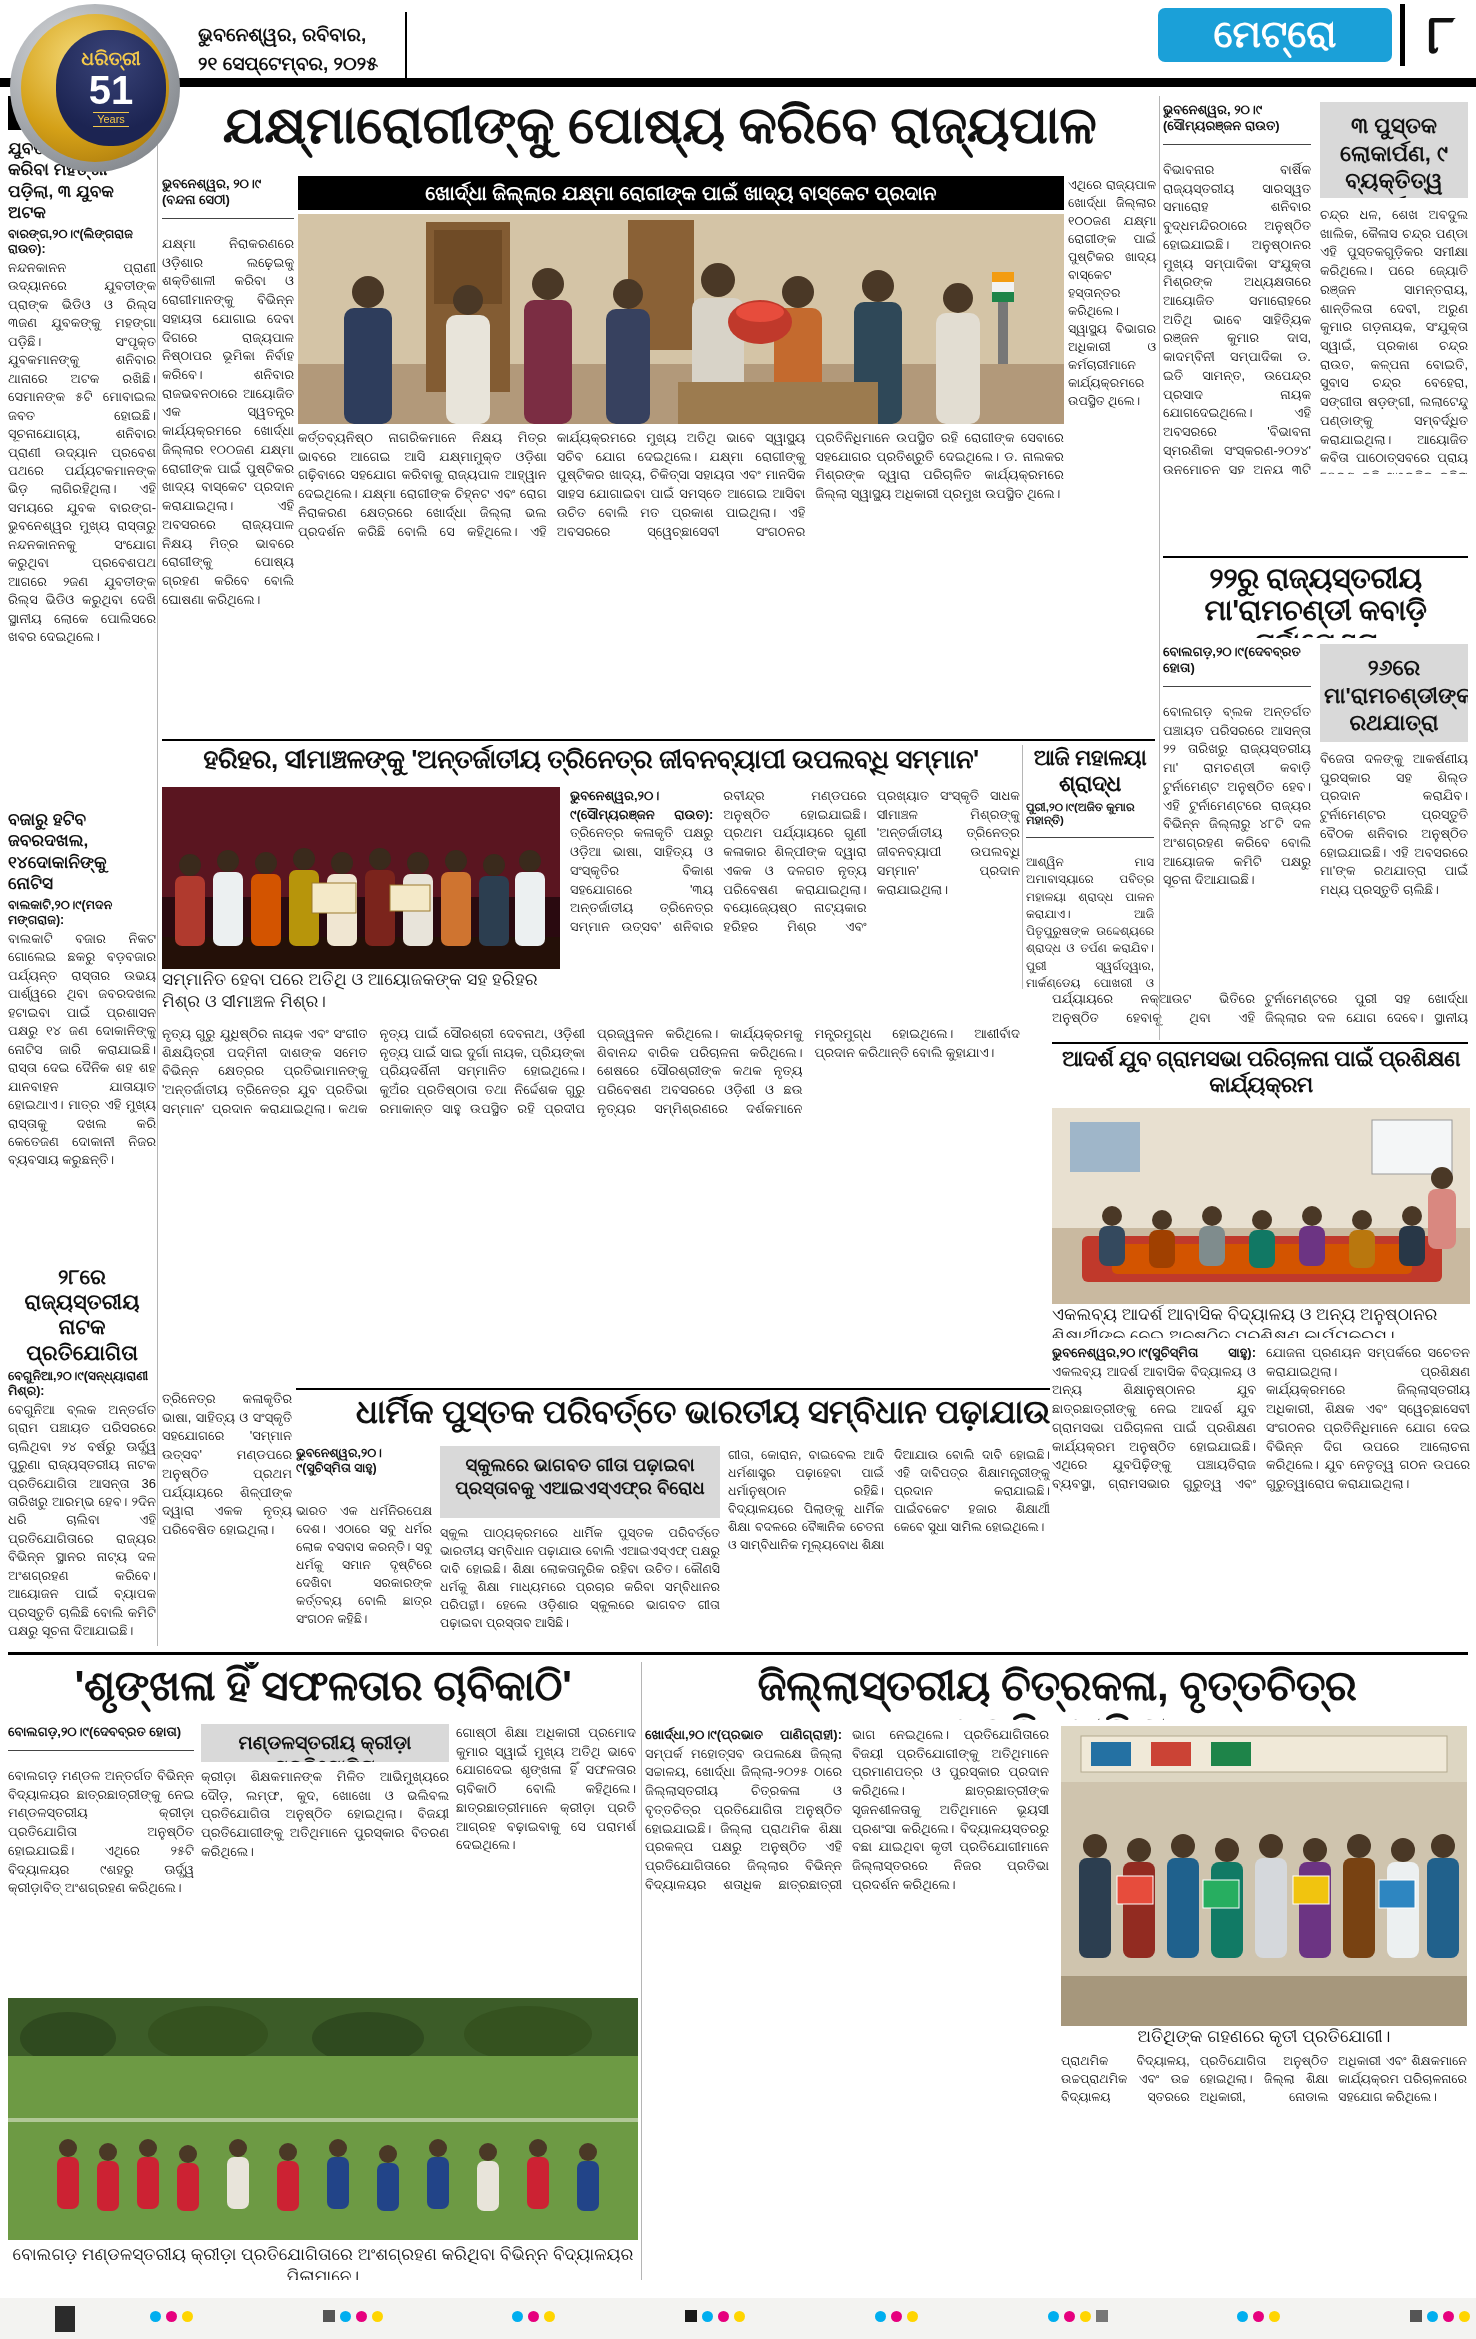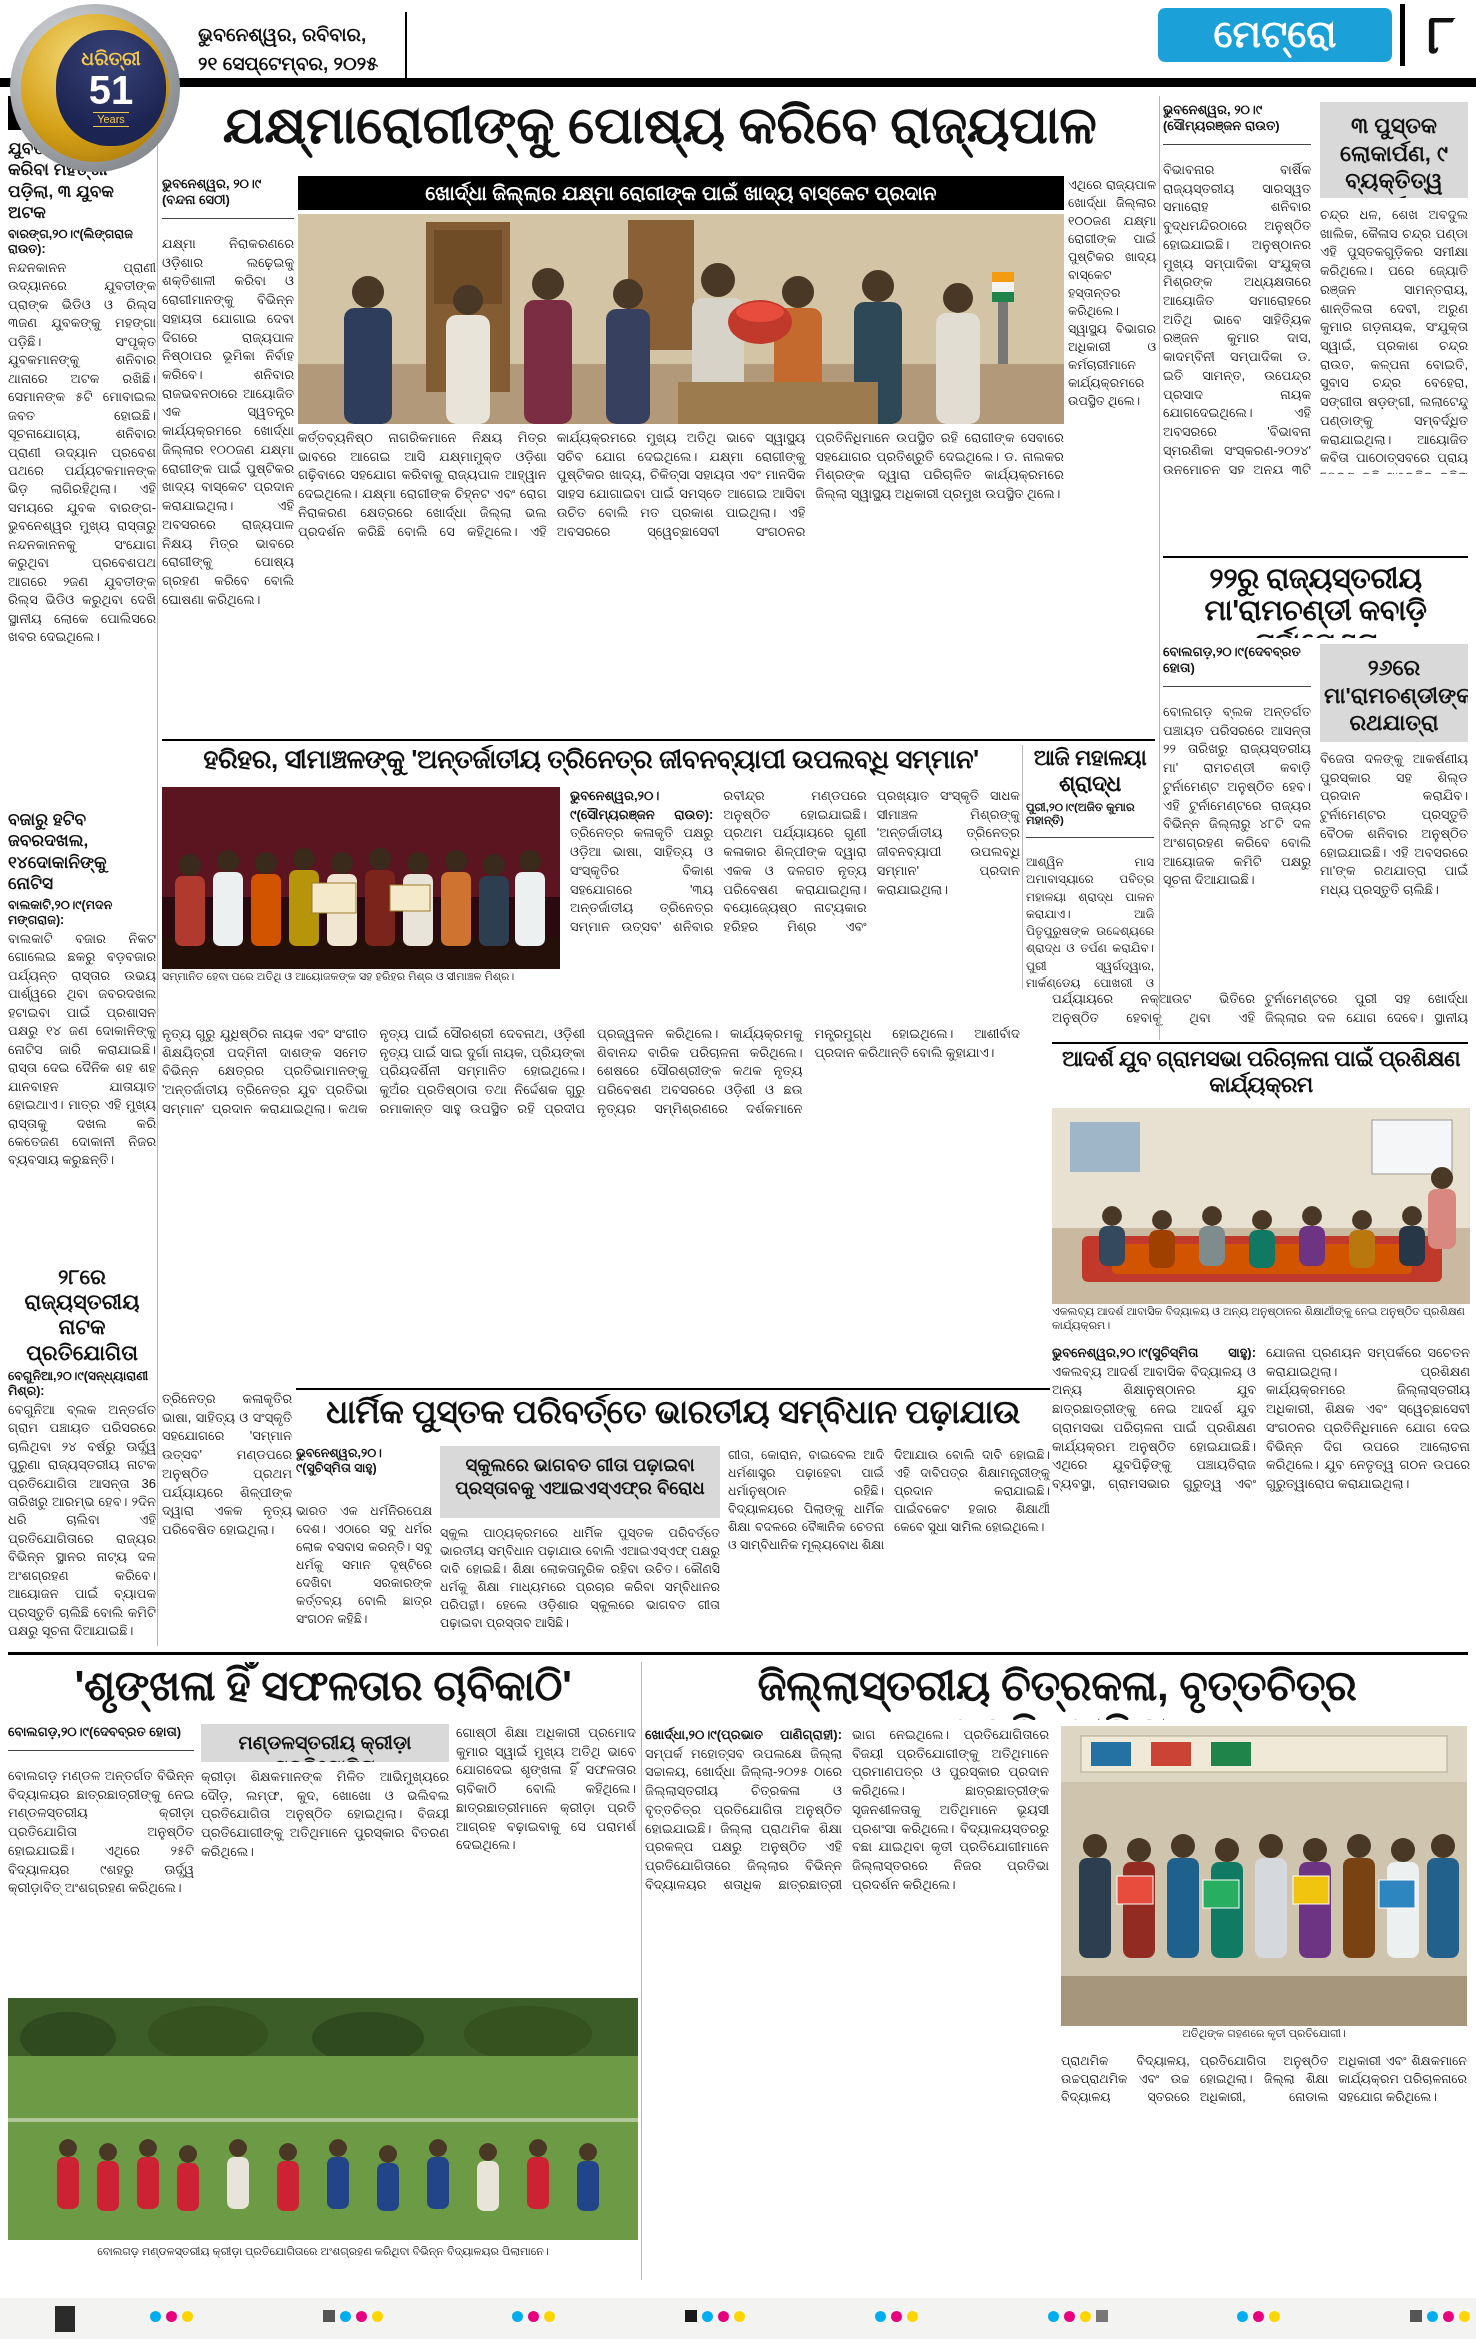--- a/index.html
+++ b/index.html
@@ -28,21 +28,21 @@
   .header-rule{left:0;top:78px;width:1476px;height:9px;background:#000;}
   
   .vline{position:absolute;width:1px;background:#b5b5b5;}
   .hrl{position:absolute;background:#000;}
   .headline{font-weight:bold;line-height:1.12;letter-spacing:-0.5px;overflow:hidden;}
   .dateline{font-weight:bold;font-size:13px;padding-bottom:10px;margin-bottom:16px;}
   .dateline.ul{border-bottom:1.5px solid #444;}
   .body{font-size:13px;line-height:1.44;text-align:justify;overflow:hidden;}
   .graybox{background:#d9d9d9;font-weight:bold;text-align:center;line-height:1.25;overflow:hidden;}
   .strap{background:#000;color:#fff;font-weight:bold;text-align:center;overflow:hidden;}
-  .caption{font-size:11px;line-height:1.3;overflow:hidden;}
+  .caption{font-size:17px;line-height:1.3;overflow:hidden;}
   .photo{position:relative;overflow:hidden;background:#d0c6b2;}
   .inline-dl{font-weight:bold;}
   
   .briefs{left:8px;top:96px;width:148px;height:1552px;overflow:hidden;}
   .briefs-title{background:#000;color:#fff;font-weight:bold;font-size:21px;text-align:center;padding:5px 0;margin-bottom:8px;}
   .brief-head{font-weight:bold;font-size:17px;line-height:1.25;margin-bottom:4px;}
   .brief-head.center{font-size:21px;text-align:center;line-height:1.2;margin-top:16px;}
   .brief-dl{font-weight:bold;font-size:12.5px;margin-bottom:2px;}
   .brief-body{font-size:13px;line-height:1.42;text-align:justify;overflow:hidden;}
   
@@ -67,21 +67,21 @@
   .tri-row{display:grid;grid-template-columns:398px 450px;column-gap:10px;margin-top:6px;}
   .tri-cols4{margin-top:10px;height:336px;font-size:13px;}
   .tri-cont{left:162px;top:1390px;width:130px;height:255px;overflow:hidden;}
   .art-mah{left:1026px;top:745px;width:128px;height:244px;overflow:hidden;}
   .art-mah .headline{font-size:22px;text-align:center;line-height:1.2;height:56px;}
   .art-mah .body{font-size:12px;}
   .art-train{left:1052px;top:1046px;width:418px;height:598px;overflow:hidden;}
   .art-train .headline{font-size:22px;text-align:center;line-height:1.2;height:58px;}
   .train-cols{column-count:2;column-gap:10px;height:286px;margin-top:6px;}
   .art-dhar{left:296px;top:1388px;width:754px;height:258px;overflow:hidden;border-top:2px solid #000;padding-top:4px;}
-  .art-dhar .headline{font-size:33px;text-align:center;height:46px;}
+  .art-dhar .headline{font-size:33px;text-align:right;height:46px;}
   .dhar-row{display:grid;grid-template-columns:136px 280px 322px;column-gap:8px;margin-top:6px;height:192px;overflow:hidden;}
   
   .art-shr{left:8px;top:1662px;width:630px;height:618px;overflow:hidden;}
   .art-shr .headline{font-size:42px;text-align:center;height:58px;}
   .shr-grid{display:grid;grid-template-columns:186px 248px 180px;column-gap:7px;margin-top:4px;height:268px;overflow:hidden;}
   .art-chi{left:645px;top:1662px;width:824px;height:618px;overflow:hidden;}
   .art-chi .headline{font-size:42px;text-align:center;height:58px;}
   .chi-grid{display:grid;grid-template-columns:404px 406px;column-gap:12px;margin-top:6px;height:548px;overflow:hidden;}
   
   .footer{left:0;top:2298px;width:1476px;height:41px;background:#f3f3f1;}

